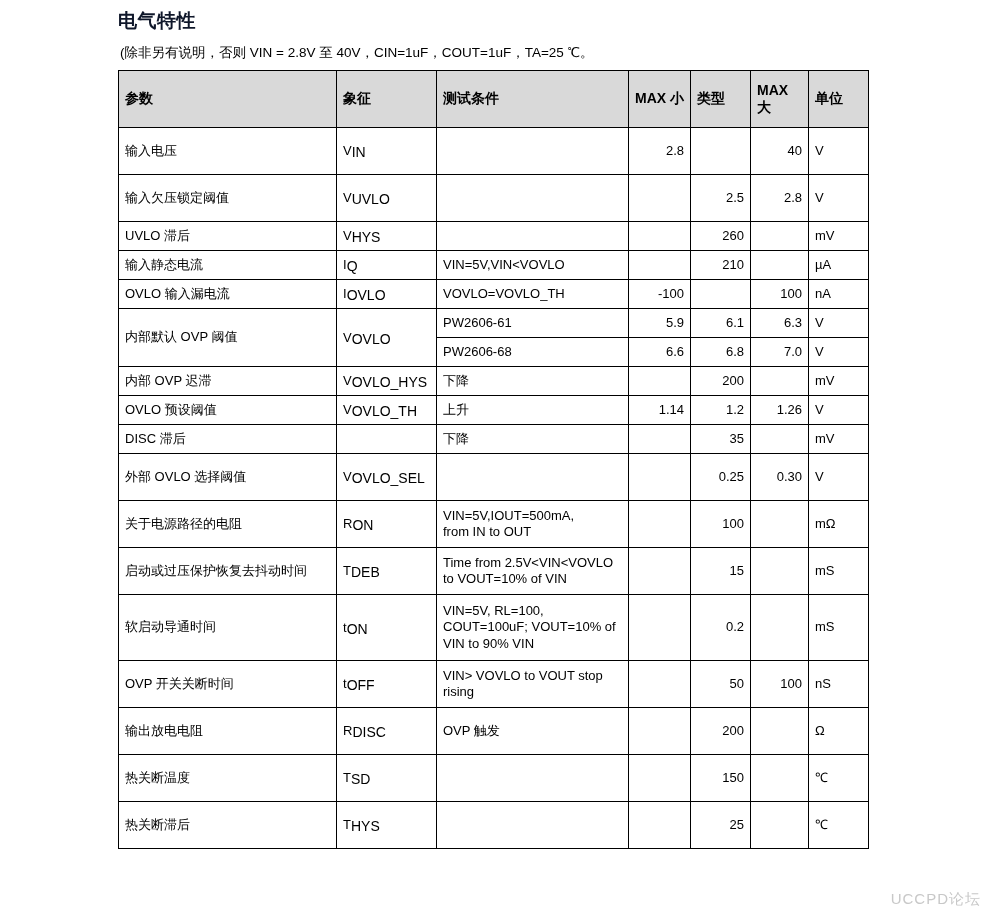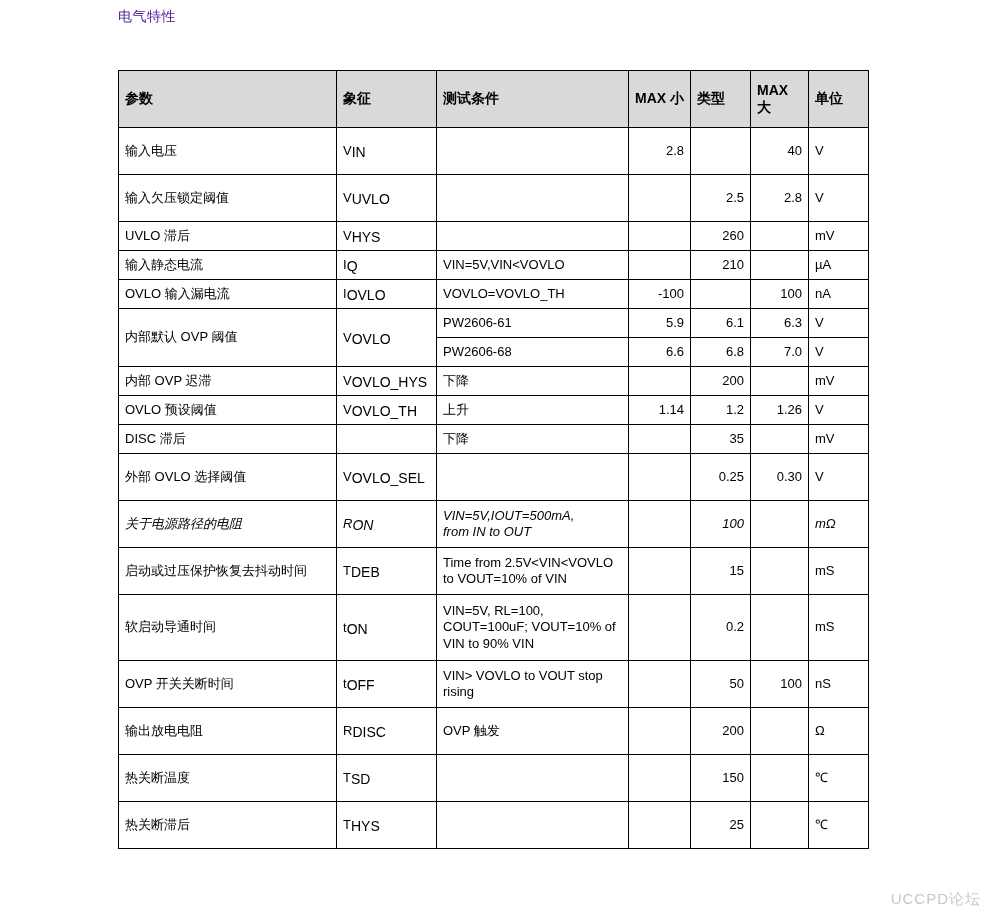--- a/index.html
+++ b/index.html
@@ -17,23 +17,23 @@
   }
   .page {
     position: relative;
     width: 991px;
     height: 913px;
   }
   .section-title {
     position: absolute;
     left: 118px;
     top: 8px;
-    font-size: 14px;
-    font-weight: normal;
-    color: #4c1d95;
+    font-size: 19px;
+    font-weight: bold;
+    color: #0f172a;
     letter-spacing: 0.5px;
   }
   .conditions {
     position: absolute;
     left: 120px;
     top: 44px;
     font-size: 13.5px;
     color: #000;
     white-space: nowrap;
   }
@@ -97,20 +97,21 @@
   }
   .cell-lines span { display: block; }
 </style>
 </head>
 <body>
 
 <div class="page">
 
   <div class="section-title">电气特性</div>
 
+  <div class="conditions">(除非另有说明，否则 VIN = 2.8V 至 40V，CIN=1uF，COUT=1uF，TA=25 ℃。</div>
 
   <table class="spec">
     <colgroup>
       <col style="width:218px">
       <col style="width:100px">
       <col style="width:192px">
       <col style="width:62px">
       <col style="width:60px">
       <col style="width:58px">
       <col style="width:60px">
@@ -223,21 +224,21 @@
         </tr>
         <tr style="height: 47px;">
           <td class="param">外部 OVLO 选择阈值</td>
           <td class="sym"><span>V</span><sub class="sc">OVLO_SEL</sub></td>
           <td class="cond cell-lines"></td>
           <td class="num"></td>
           <td class="num">0.25</td>
           <td class="num">0.30</td>
           <td class="unit">V</td>
         </tr>
-        <tr style="height: 47px; font-style: italic;">
+        <tr style="height: 47px;">
           <td class="param">关于电源路径的电阻</td>
           <td class="sym"><span>R</span><sub class="sc">ON</sub></td>
           <td class="cond cell-lines">
             <span>VIN=5V,IOUT=500mA,</span>
             <span>from IN to OUT</span>
           </td>
           <td class="num"></td>
           <td class="num">100</td>
           <td class="num"></td>
           <td class="unit">mΩ</td>

